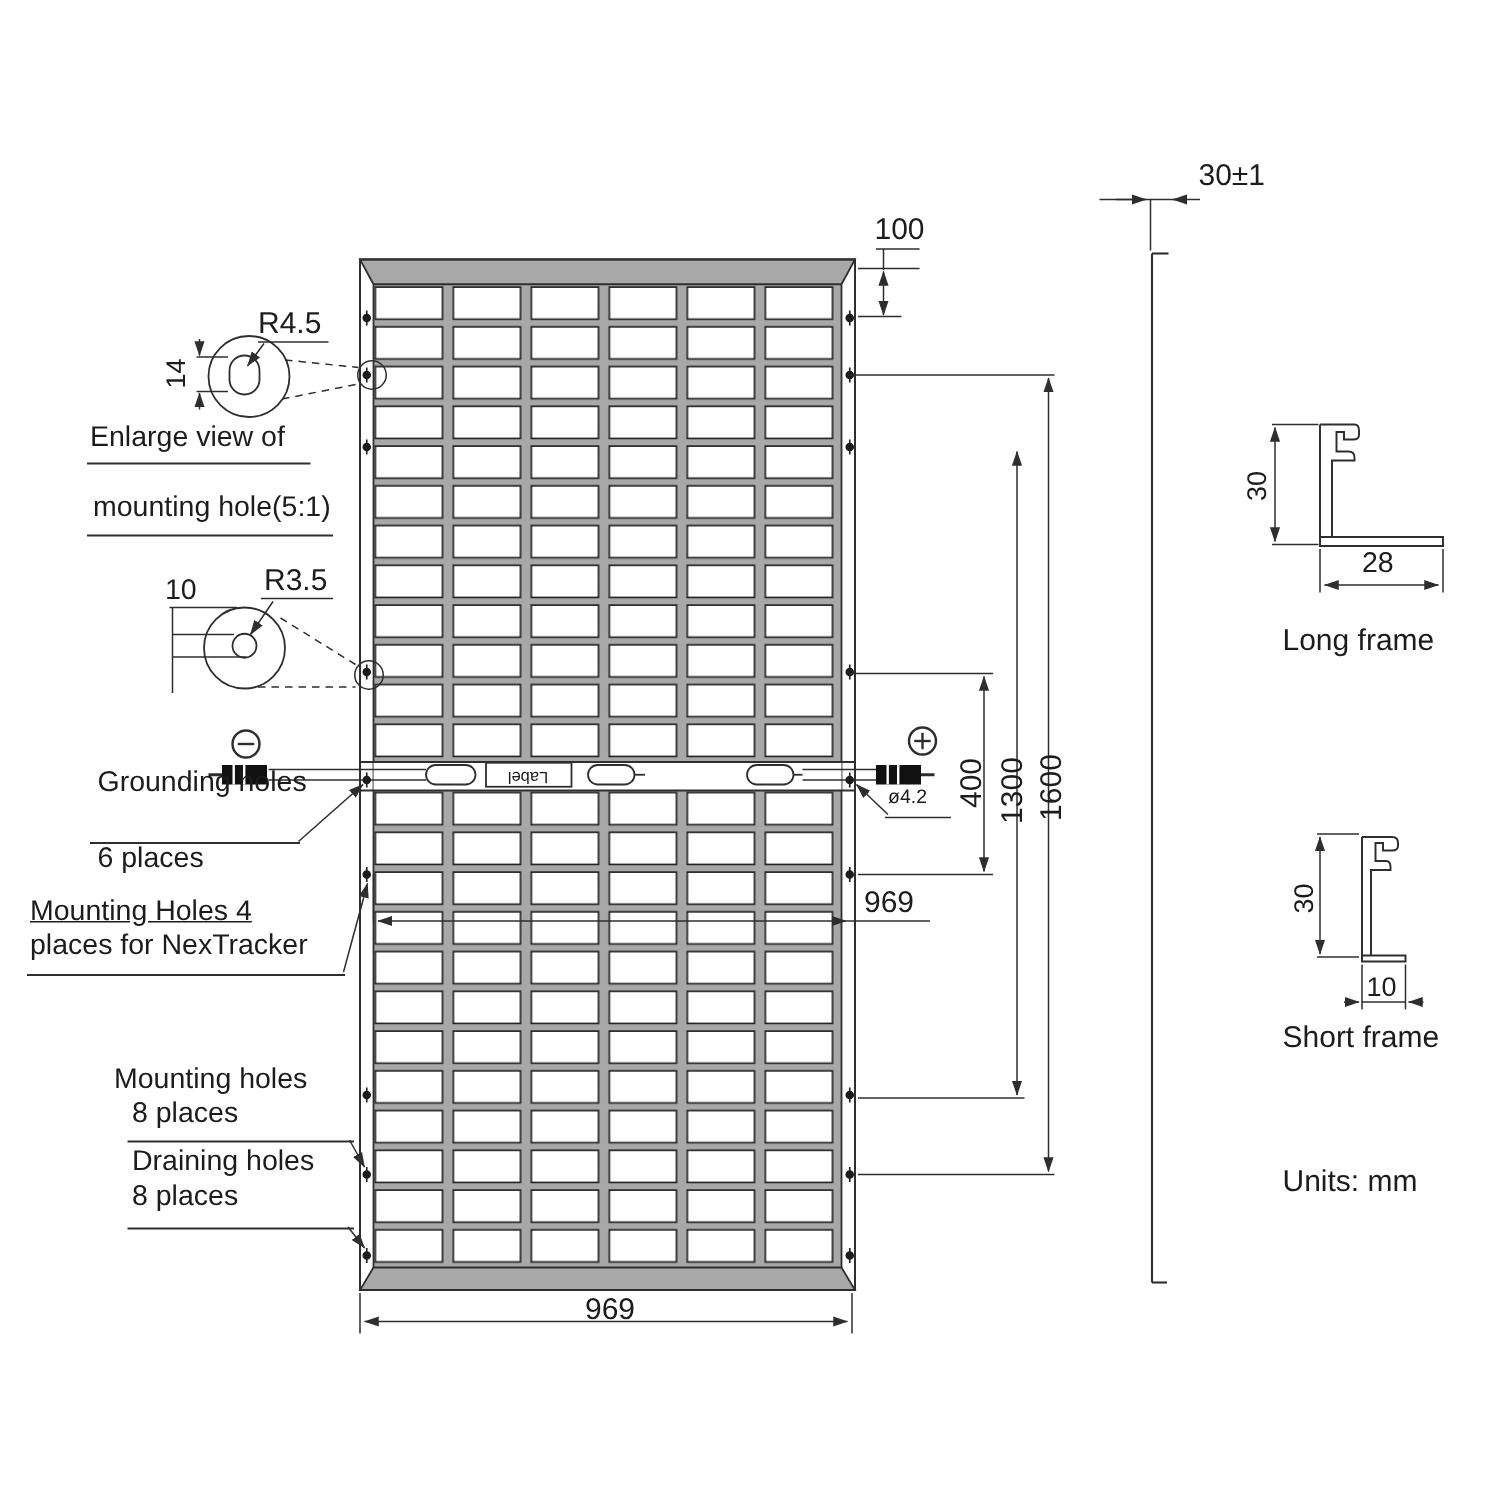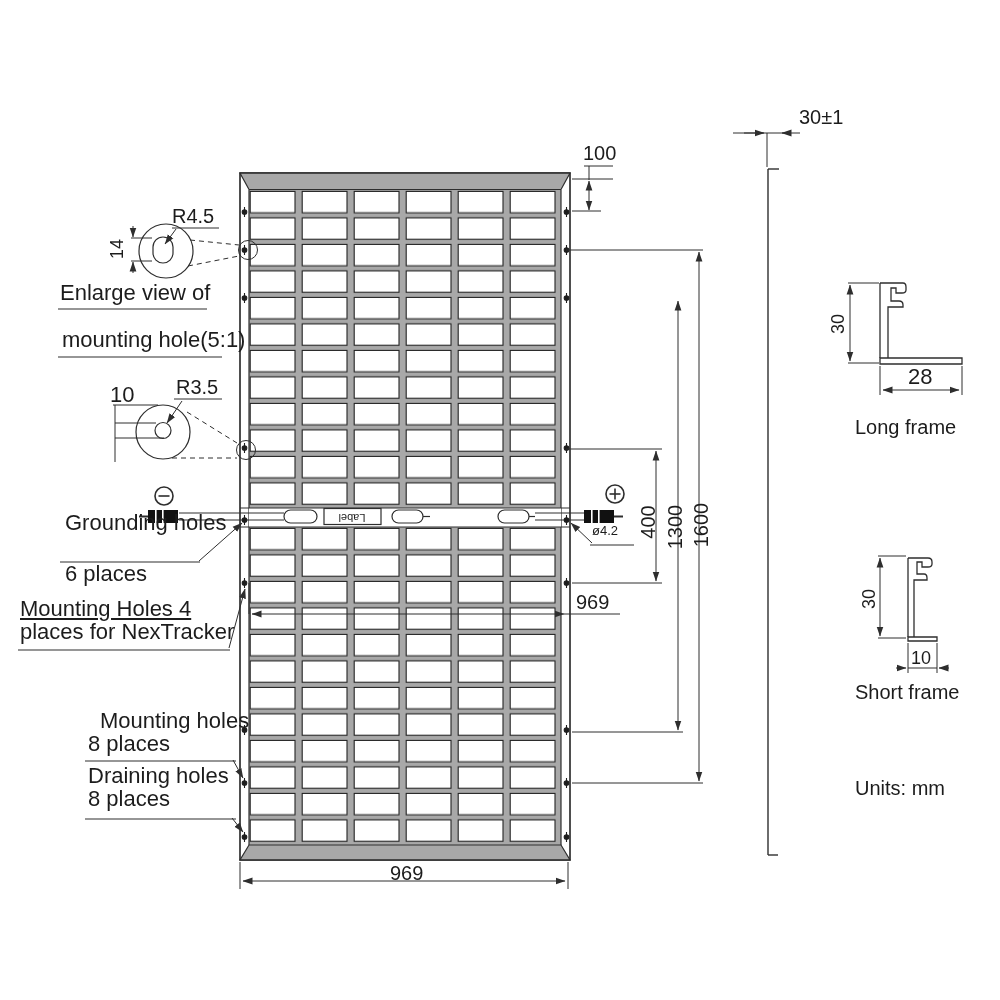--- a/index.html
+++ b/index.html
@@ -1,20 +1,20 @@
 <!DOCTYPE html>
 <html><head>
 <meta charset="utf-8">
 <style>
   html,body{margin:0;padding:0;background:#fff;}
   #stage{position:relative;width:1000px;height:1000px;background:#fff;overflow:hidden;
          font-family:"Liberation Sans",sans-serif;color:#1c1c1c;}
   #draw{position:absolute;left:0;top:0;}
   .txt{position:absolute;white-space:nowrap;color:#1c1c1c;line-height:1;}
-  .fs17{font-size:13px;} .fs18{font-size:18px;} .fs19{font-size:22px;} .fs20{font-size:20px;} .fs11{font-size:11px;}
+  .fs17{font-size:13px;} .fs18{font-size:18px;} .fs19{font-size:19px;} .fs20{font-size:20px;} .fs11{font-size:11px;}
   .rot{transform:translate(-50%,-50%) rotate(-90deg);transform-origin:center;}
   .rot180{transform:translate(-50%,-50%) rotate(180deg);transform-origin:center;}
 </style>
 </head>
 <body>
 
 <div id="stage">
 
 <svg id="draw" width="1000" height="1000" viewBox="0 0 1000 1000">
   <defs>
@@ -281,21 +281,21 @@
 <div class="txt fs18 rot" style="left:117px;top:249px;">14</div>
 <div class="txt fs19" style="left:60px;top:282px;">Enlarge view of</div>
 <div class="txt fs19" style="left:62px;top:329px;text-align:center;">mounting hole(5:1)</div>
 <div class="txt fs19" style="left:110px;top:384px;">10</div>
 <div class="txt fs20" style="left:176px;top:377px;">R3.5</div>
 
 <div class="txt fs19" style="left:65px;top:512px;">Grounding holes</div>
 <div class="txt fs19" style="left:65px;top:535px;margin-top:28px;">6 places</div>
 <div class="txt fs19" style="left:20px;top:598px;text-decoration:underline;">Mounting Holes 4</div>
 <div class="txt fs19" style="left:20px;top:621px;">places for NexTracker</div>
-<div class="txt fs19" style="left:100px;top:710px;">Mounting holes</div>
+<div class="txt fs19" style="left:76px;top:710px;">Mounting holes</div>
 <div class="txt fs19" style="left:88px;top:733px;">8 places</div>
 <div class="txt fs19" style="left:88px;top:765px;">Draining holes</div>
 <div class="txt fs19" style="left:88px;top:788px;">8 places</div>
 
 <div class="txt fs11 rot180" style="left:352px;top:517px;">Label</div>
 <div class="txt fs17" style="left:592px;top:524px;">ø4.2</div>
 <div class="txt fs20 rot" style="left:648px;top:522px;">400</div>
 <div class="txt fs20 rot" style="left:675px;top:527px;">1300</div>
 <div class="txt fs20 rot" style="left:701px;top:525px;">1600</div>
 <div class="txt fs20" style="left:576px;top:592px;">969</div>

